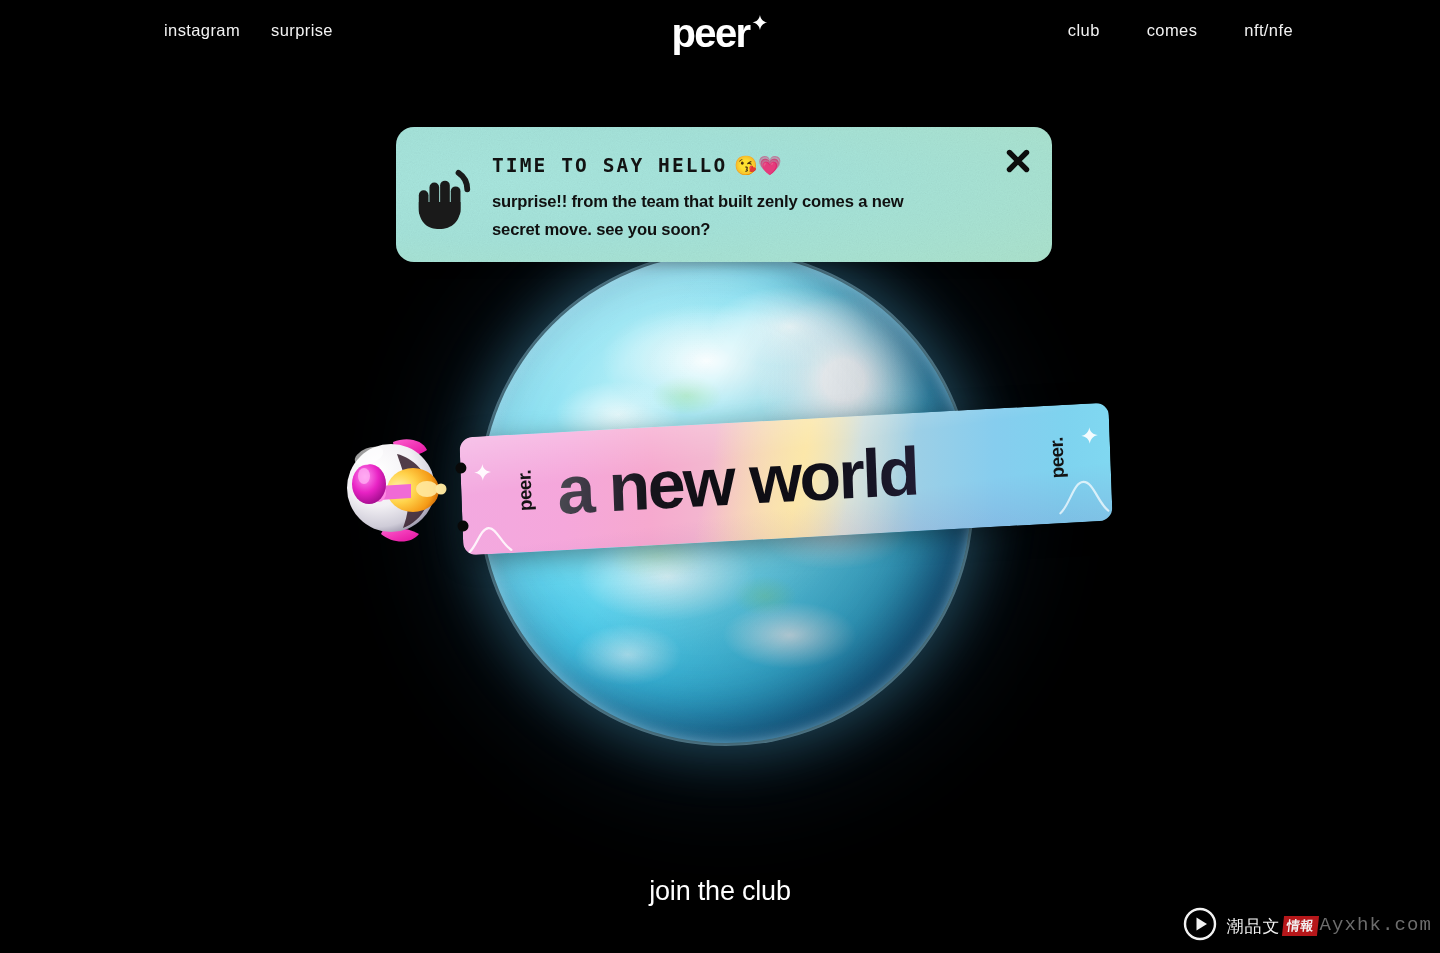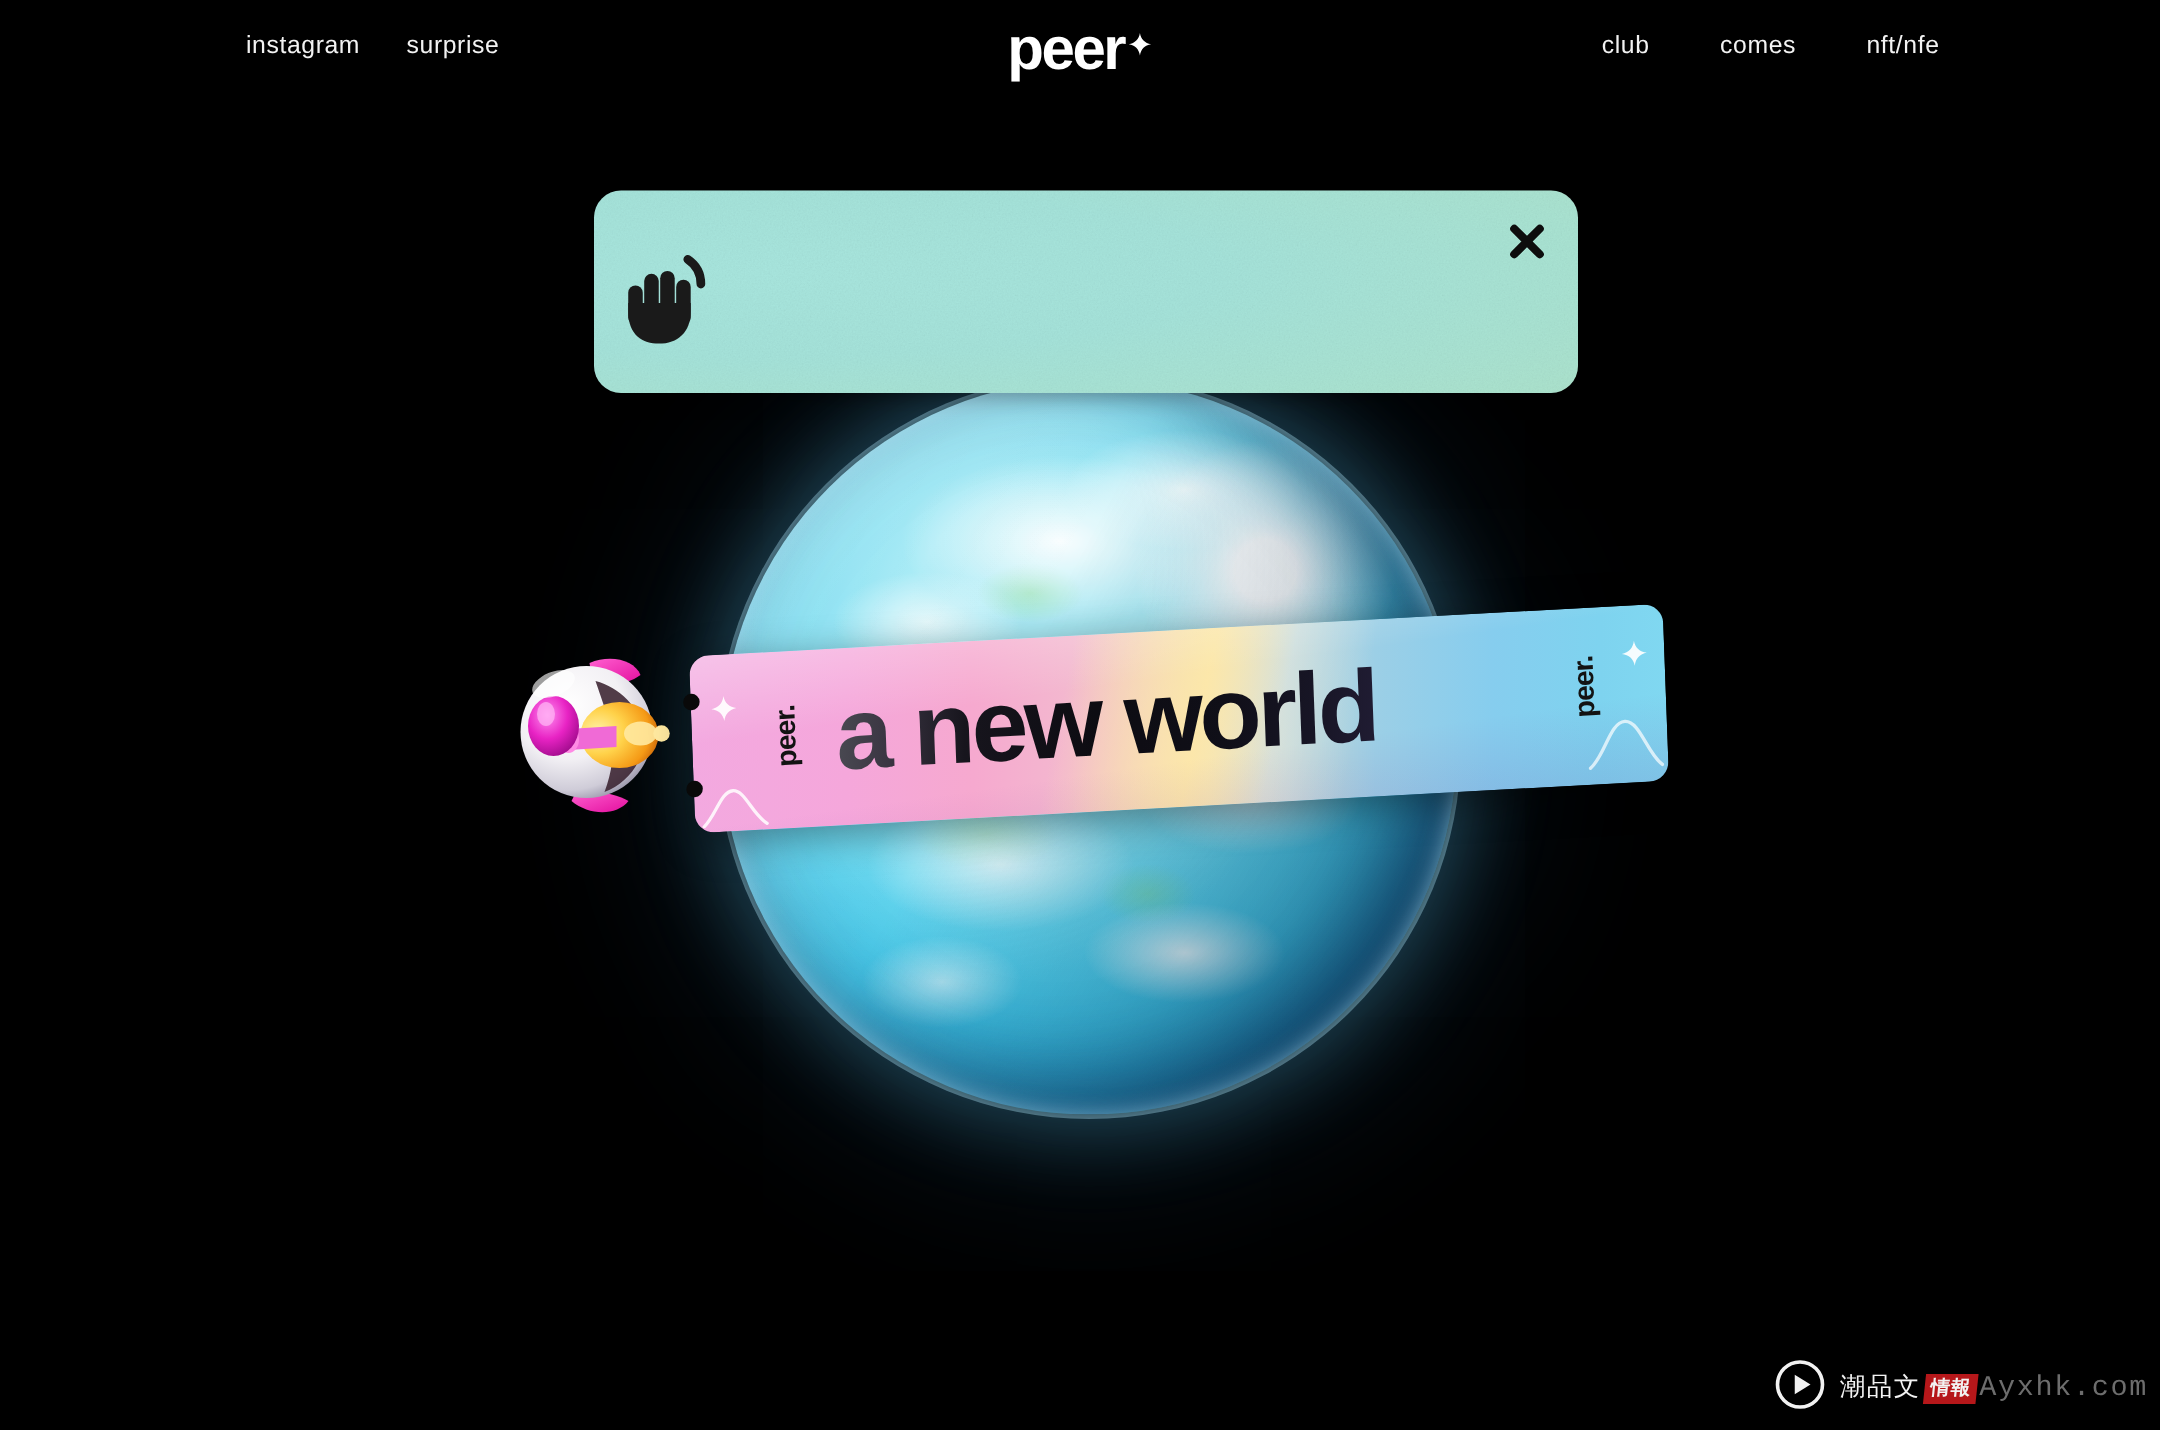--- a/index.html
+++ b/index.html
@@ -26,21 +26,21 @@
     display:flex; gap:47px; align-items:center;
   }
   .nav-link {
     color:#f2f2f2; font-size:16.5px; letter-spacing:0.4px;
     text-decoration:none; font-weight:400; line-height:1;
     cursor:pointer; white-space:nowrap;
   }
 
   .logo {
     position:absolute; left:50%; top:14px; transform:translateX(-50%);
-    display:flex; align-items:center; line-height:1;
+    display:flex; align-items:flex-start; line-height:1;
     cursor:pointer;
   }
   .logo-word {
     color:#fff; font-size:40px; font-weight:700;
     letter-spacing:-1.6px; line-height:0.95;
     font-family:"Liberation Sans", sans-serif;
   }
   .logo-star { display:block; margin-left:2px; margin-bottom:3px; }
 
   
@@ -358,29 +358,37 @@
             <rect x="6" y="22" width="10" height="27" rx="5"></rect>
             <rect x="17" y="14" width="10" height="35" rx="5"></rect>
             <rect x="28" y="12" width="10" height="37" rx="5"></rect>
             <rect x="39" y="18" width="10" height="31" rx="5"></rect>
             <path d="M6 40 C6 56 16 62 27 62 C40 62 49 54 49 40 L49 34 L6 34 Z"></path>
             <path d="M47 4 C53 8 56 14 56 21" stroke="#1a1a1a" stroke-width="6" fill="none" stroke-linecap="round"></path>
           </g>
         </svg>
       </div>
 
+      <div class="hello-text">
+        <div class="hello-title">
+          <span>TIME TO SAY HELLO</span>
+          <span class="hello-title-emoji">😘💗</span>
+        </div>
+        <div class="hello-body">surprise!! from the team that built zenly comes a new secret move. see you soon?</div>
+      </div>
     </div>
 
     <button class="close-btn" aria-label="close">
       <svg width="26" height="26" viewBox="0 0 26 26" aria-hidden="true">
         <path d="M4.5 4.5 L21.5 21.5 M21.5 4.5 L4.5 21.5" stroke="#0d0d0d" stroke-width="5.4" stroke-linecap="round"></path>
       </svg>
     </button>
   </div>
 
+  <div class="join-club">join the club</div>
 
   <div class="watermark">
     <span>
       <svg width="34" height="34" viewBox="0 0 34 34" aria-hidden="true">
         <circle cx="17" cy="17" r="15" fill="none" stroke="#ffffff" stroke-width="2.4"></circle>
         <path d="M13.5 10.5 L24 17 L13.5 23.5 Z" fill="#ffffff"></path>
       </svg>
     </span>
     <span class="wm-texts">
       <span class="wm-row1">

